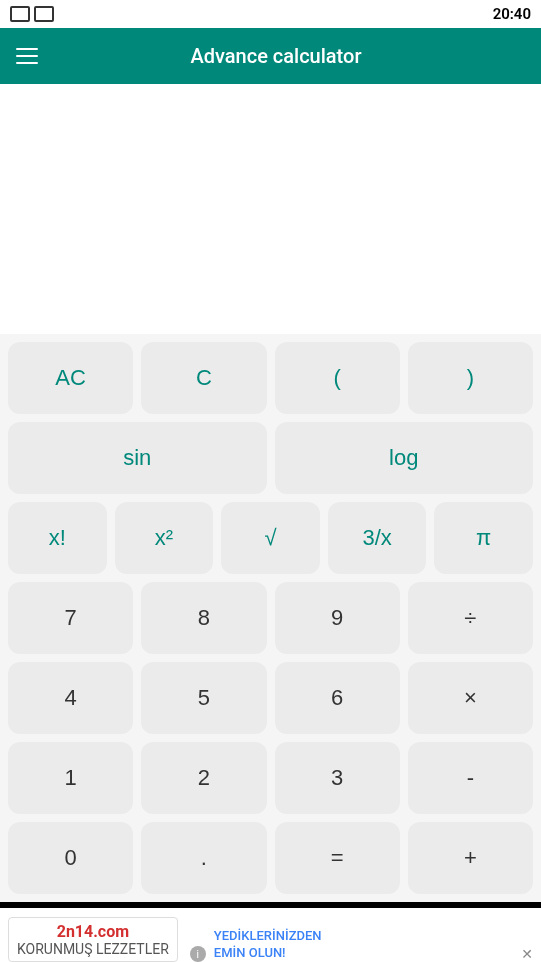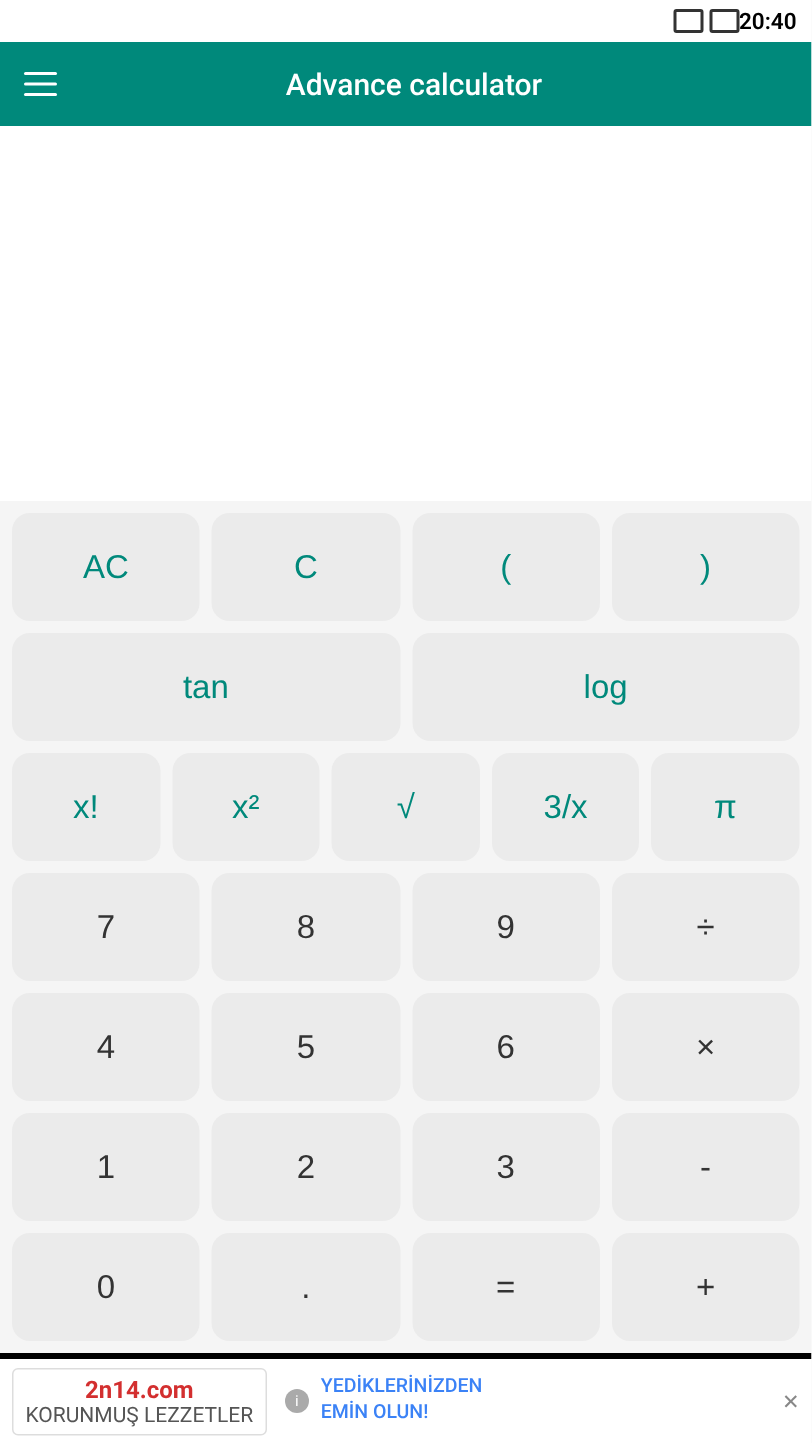--- a/index.html
+++ b/index.html
@@ -17,21 +17,21 @@
       display: flex;
       flex-direction: column;
     }
 
     
     .status-bar {
       background: #fff;
       height: 28px;
       display: flex;
       align-items: center;
-      justify-content: flex-end;
+      justify-content: space-between;
       padding: 0 10px;
     }
 
     .status-icons {
       display: flex;
       gap: 4px;
       align-items: center;
     }
 
     .status-icon-box {
@@ -139,23 +139,23 @@
     .btn-teal {
       background: #ebebeb;
       color: #00897b;
     }
 
     
     .ad-banner {
       height: 60px;
       background: #fff;
       display: flex;
-      align-items: center;
+      align-items: flex-end;
       justify-content: center;
-      border-top: 4px solid #000000;
+      border-top: 6px solid #000000;
       gap: 8px;
       padding: 0 8px;
     }
 
     .ad-logo {
       background: #fff;
       border: 1px solid #ddd;
       border-radius: 4px;
       padding: 4px 8px;
       display: flex;
@@ -228,21 +228,21 @@
 <div class="buttons-container">
 
   <div class="button-row">
     <button class="btn btn-teal">AC</button>
     <button class="btn btn-teal">C</button>
     <button class="btn btn-teal">(</button>
     <button class="btn btn-teal">)</button>
   </div>
 
   <div class="button-row">
-    <button class="btn btn-teal">tan</button>
+    <button class="btn btn-teal">sin</button>
     <button class="btn btn-teal">log</button>
   </div>
 
   <div class="button-row">
     <button class="btn btn-teal">x!</button>
     <button class="btn btn-teal">x²</button>
     <button class="btn btn-teal">√</button>
     <button class="btn btn-teal">3/x</button>
     <button class="btn btn-teal">π</button>
   </div>

